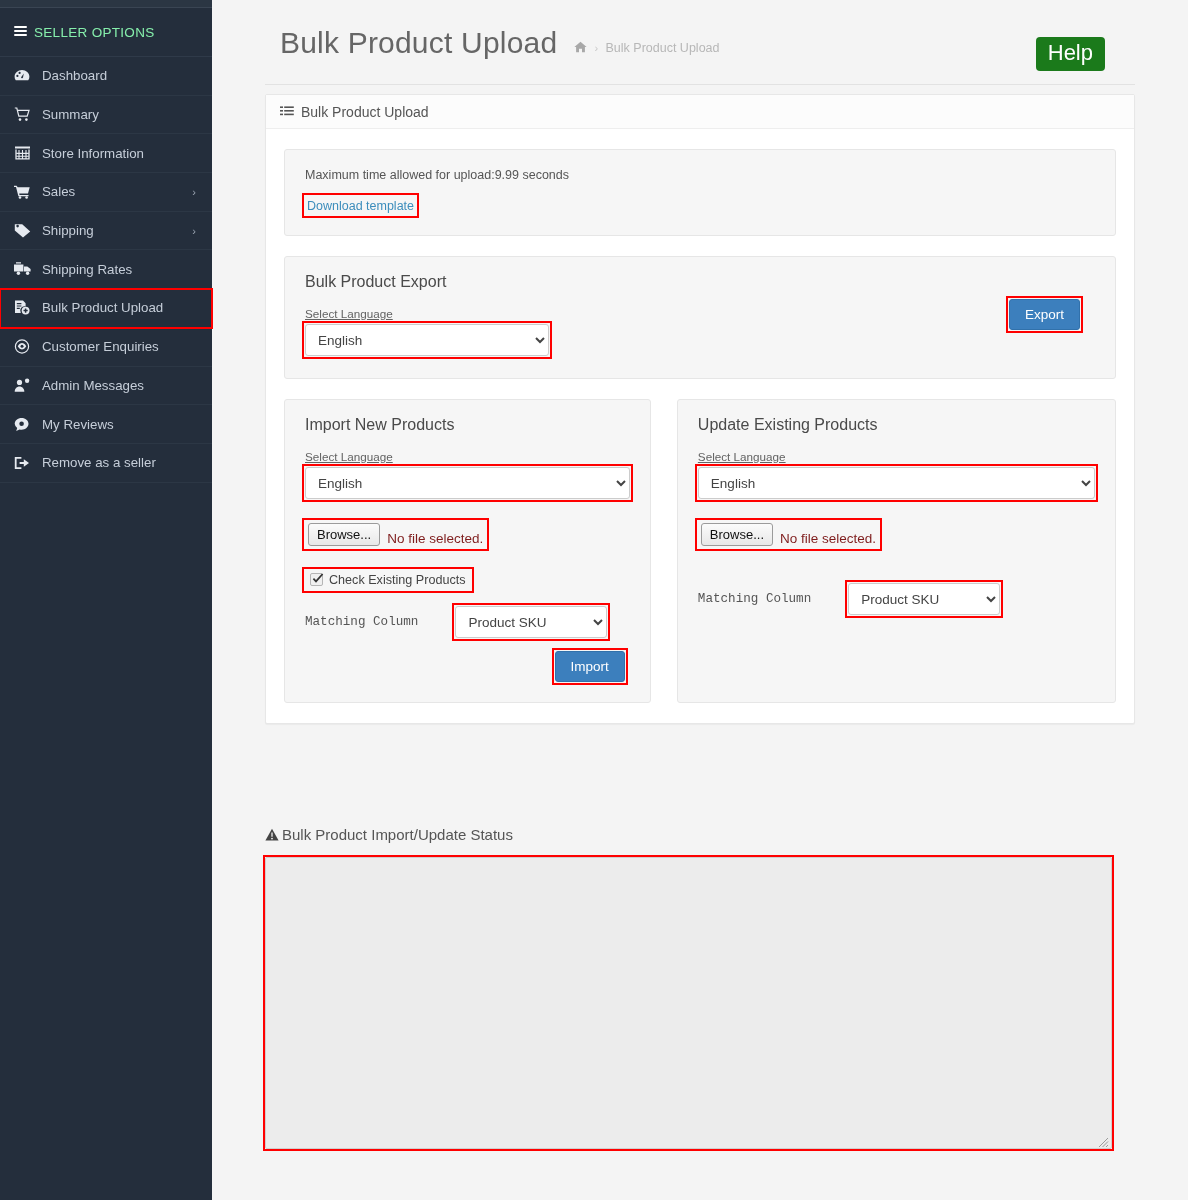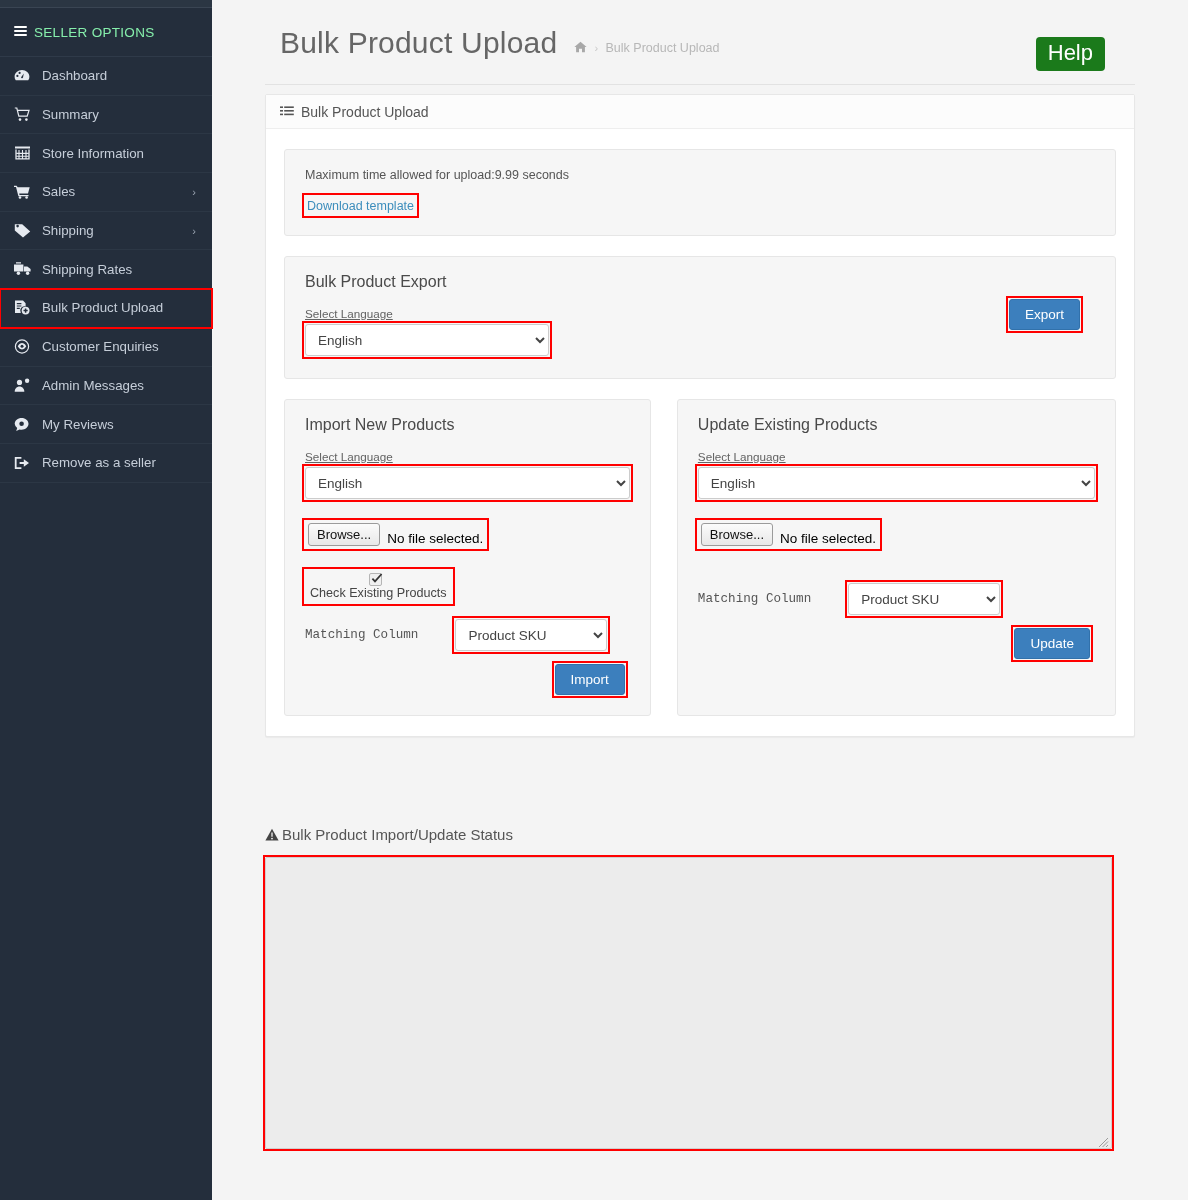--- a/index.html
+++ b/index.html
@@ -206,23 +206,23 @@
   .browse-btn {
     border: 1px solid #9b9b9b;
     background: linear-gradient(#fbfbfb, #e8e8e8);
     border-radius: 3px;
     font-size: 13px; color: #111;
     padding: 3px 8px;
     margin-right: 7px;
     font-family: Liberation Sans, sans-serif;
     cursor: pointer;
   }
-  .file-none { color: #000000; font-size: 13.5px; margin-top: 8px; }
-
-  .chk-row { display: inline-flex; align-items: center; padding: 3px 5px; flex-direction: column; }
+  .file-none { color: #7f1d1d; font-size: 13.5px; margin-top: 8px; }
+
+  .chk-row { display: inline-flex; padding: 3px 5px; }
   .chk-box {
     width: 13px; height: 13px;
     border: 1px solid #b5b5b5; background: #f0f0f0;
     border-radius: 2px; margin-right: 6px;
     position: relative; display: inline-block;
     cursor: pointer;
   }
   .chk-box svg { position: absolute; left: 0px; top: -3px; }
   .chk-lbl { font-size: 12.6px; color: #444; }
 
@@ -516,25 +516,20 @@
 
             <div class="match-row" style="margin-top:35px">
               <span class="match-lbl">Matching Column</span>
               <span class="hl" style="display:inline-block; margin-left:37px;">
                 <select class="ctl" style="width:152px">
                   <option>Product SKU</option>
                 </select>
               </span>
             </div>
 
-            <div style="text-align:right; margin-top:13px; padding-right:5px;">
-              <span class="hl" style="display:inline-block">
-                <button class="btn-blue">Update</button>
-              </span>
-            </div>
           </div>
 
         </div>
       </div>
     </div>
 
     <div class="status-wrap">
       <div class="status-title">
         <span class="warn">
           <svg width="14" height="13" viewBox="0 0 14 13">

